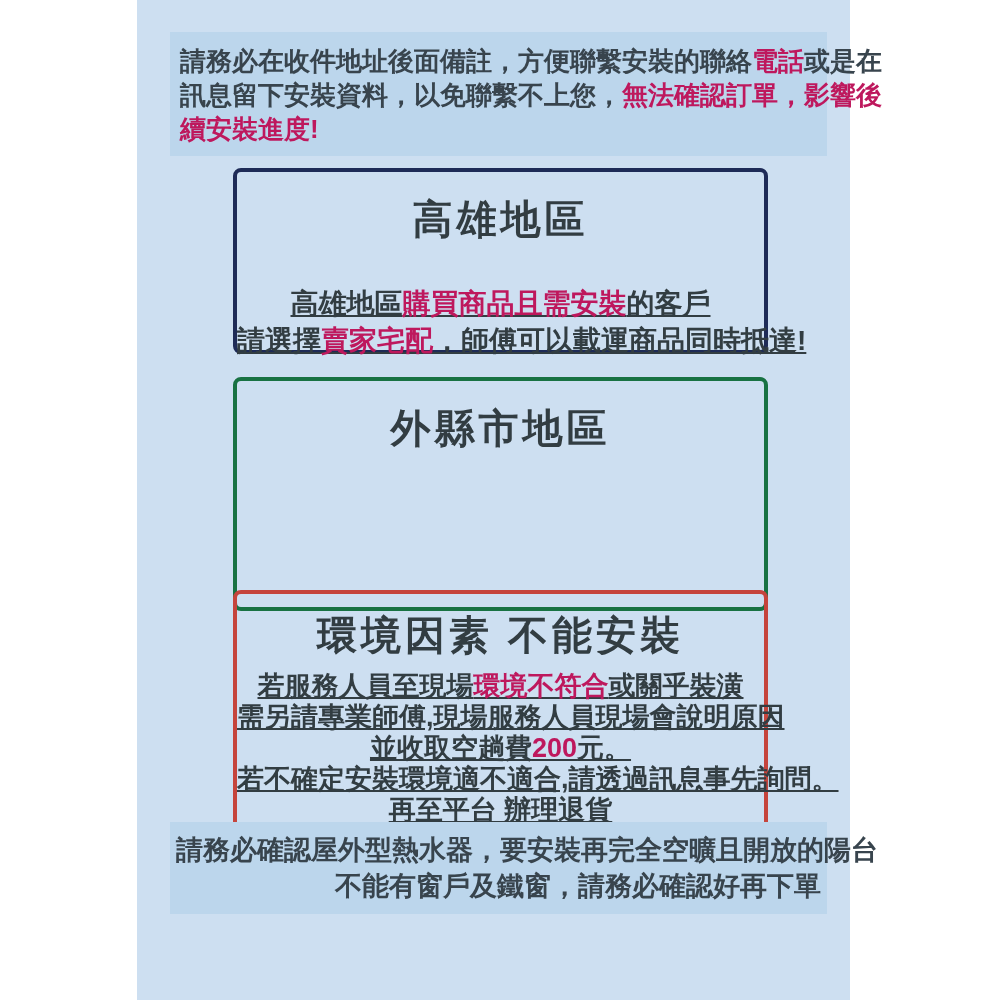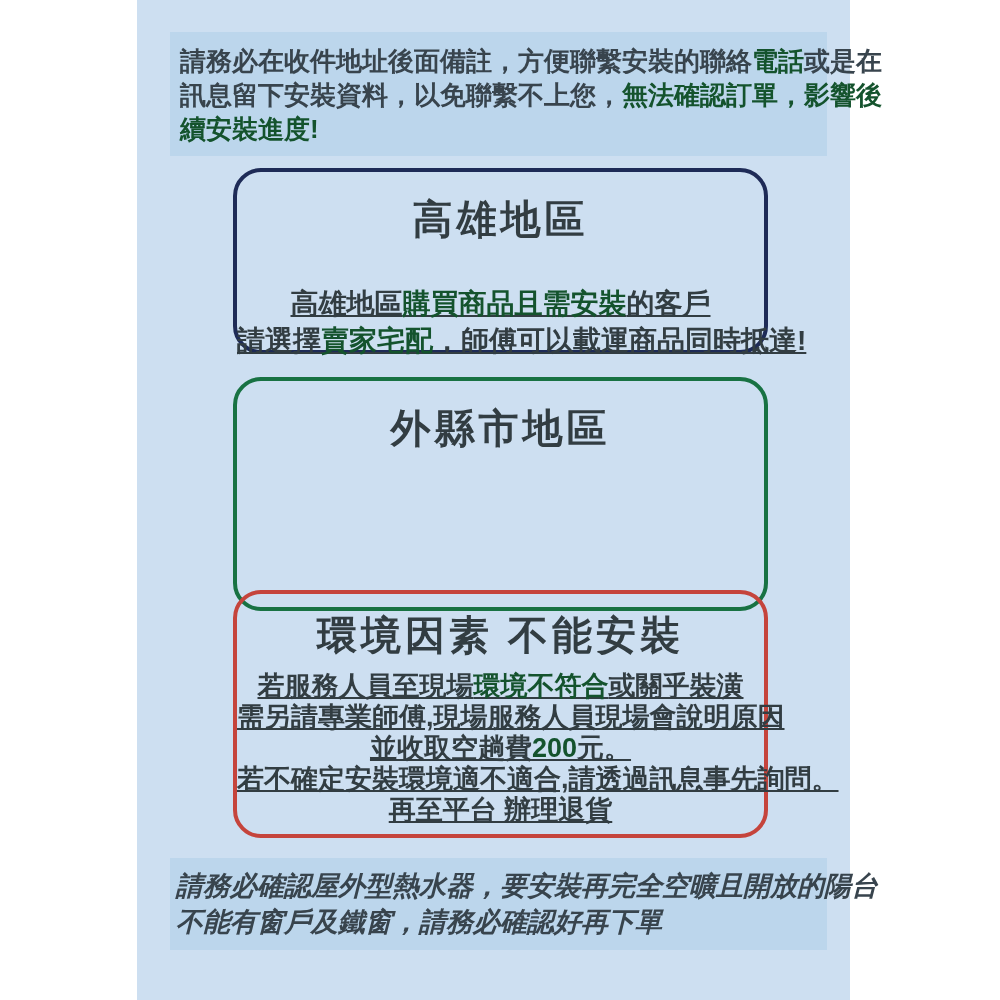--- a/index.html
+++ b/index.html
@@ -21,30 +21,29 @@
     font-weight:bold;
     box-sizing:border-box;
   }
   .note-top{
     top:32px;min-height:113px;
     padding:12px 8px 10px 10px;
     font-size:26px;line-height:34px;
     text-align:left;
   }
   .note-bottom{
-    top:858px;min-height:80px;
+    top:822px;min-height:80px;
     padding:10px 6px;
     font-size:27px;line-height:36px;
-    text-align:left;
-    font-style:italic;
+    text-align:right;
   }
   .rbox{
     position:absolute;left:96px;width:535px;
     border:4px solid #1e2b57;
-    border-radius:28px;
+    border-radius:8px;
     box-sizing:border-box;
     text-align:center;
     color:#323d42;
   }
   .rbox .title{
     font-size:40px;
     font-weight:bold;
     letter-spacing:4px;
     margin-top:20px;
   }
@@ -53,21 +52,21 @@
     font-size:28px;
     line-height:37px;
     margin-top:38px;
     text-decoration:underline;
   }
   .box-kaohsiung{top:168px;height:186px;border-color:#1e2b57;}
   .box-other{top:377px;height:234px;border-color:#187243;}
   .box-env{top:590px;height:248px;border-color:#c5443c;}
   .box-env .title{margin-top:14px;}
   .box-env .body{margin-top:8px;font-size:27px;line-height:31px;}
-  .red{color:#14532d;}
+  .red{color:#be185d;}
   .line{white-space:nowrap;}
 </style>
 </head>
 <body>
 
 <div class="canvas">
   <div class="page">
 
     <div class="note note-top">
         <div class="line"><span>請務必在收件地址後面備註，方便聯繫安裝的聯絡</span><span class="red">電話</span><span>或是在</span></div>

